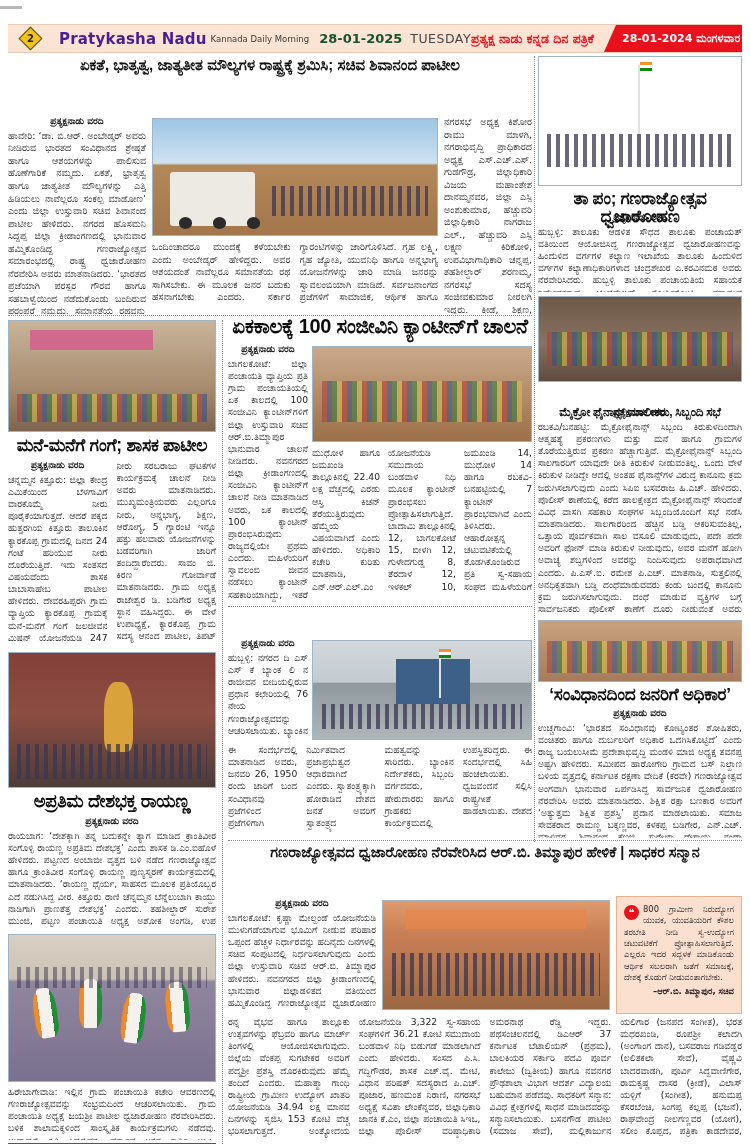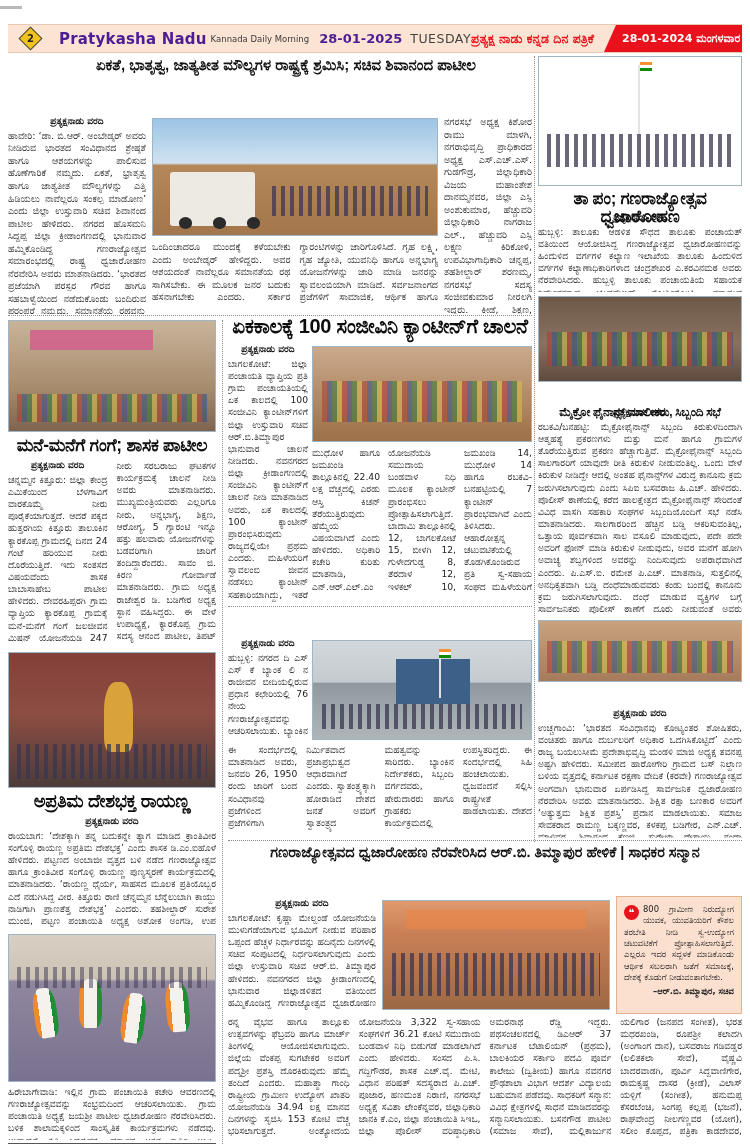--- a/index.html
+++ b/index.html
@@ -10,21 +10,21 @@
   
   .masthead-band{position:absolute;left:8px;top:24px;width:734px;height:27px;
     background:#fce4d4;border-top:1px solid #e8c9b4;border-bottom:1px solid #e8c9b4;
     display:flex;align-items:center;overflow:hidden;}
   .pg-diamond{width:15px;height:15px;background:#f2c21d;border:1.5px solid #4a4a4a;
     transform:rotate(45deg);margin:0 10px 0 14px;flex:0 0 auto;display:flex;align-items:center;justify-content:center;}
   .pg-diamond span{transform:rotate(-45deg);font-size:10px;font-weight:bold;color:#222;}
   .mast-sep{width:1px;height:70%;background:#c9a astray;background:#c9a58d;margin-right:10px;}
   .mast-title{color:#4c1d95;font-weight:bold;font-size:15px;letter-spacing:.2px;white-space:nowrap;}
   .mast-sub{color:#3a3a3a;font-size:8.5px;margin-left:4px;white-space:nowrap;}
-  .mast-date{color:#4c1d95;font-weight:bold;font-size:13px;margin-left:10px;white-space:nowrap;}
+  .mast-date{color:#14532d;font-weight:bold;font-size:13px;margin-left:10px;white-space:nowrap;}
   .mast-day{color:#444;font-size:12.5px;margin-left:8px;letter-spacing:.5px;white-space:nowrap;}
   .mast-kn{color:#e8111c;font-weight:bold;font-size:12.5px;margin-left:auto;margin-right:10px;white-space:nowrap;}
   .mast-badge{background:#e8111c;color:#fff;font-weight:bold;font-size:11px;height:100%;
     display:flex;align-items:center;padding:0 12px 0 18px;
     clip-path:polygon(12px 0,100% 0,100% 100%,0 100%);white-space:nowrap;}
 
   
   .kicker{position:absolute;font-weight:bold;text-align:center;font-size:15px;color:#111;
     font-family:"Liberation Sans","DejaVu Sans",sans-serif;}
   .headline{position:absolute;font-weight:bold;color:#0d0d0d;text-align:center;line-height:1.05;
@@ -88,21 +88,21 @@
     </div>
     <div class="mast-sep"></div>
     <span class="mast-title">Pratykasha Nadu</span>
     <span class="mast-sub">Kannada Daily Morning</span>
     <span class="mast-date">28-01-2025</span>
     <span class="mast-day">TUESDAY</span>
     <span class="mast-kn">ಪ್ರತ್ಯಕ್ಷ ನಾಡು ಕನ್ನಡ ದಿನ ಪತ್ರಿಕೆ</span>
     <span class="mast-badge">28-01-2024 ಮಂಗಳವಾರ</span>
   </div>
 
-  <div class="kicker" style="left:24px;top:56px;width:524px;">ಏಕತೆ, ಭಾತೃತ್ವ, ಜಾತ್ಯತೀತ ಮೌಲ್ಯಗಳ ರಾಷ್ಟ್ರಕ್ಕೆ ಶ್ರಮಿಸಿ; ಸಚಿವ ಶಿವಾನಂದ ಪಾಟೀಲ</div>
+  <div class="kicker" style="left:8px;top:56px;width:524px;">ಏಕತೆ, ಭಾತೃತ್ವ, ಜಾತ್ಯತೀತ ಮೌಲ್ಯಗಳ ರಾಷ್ಟ್ರಕ್ಕೆ ಶ್ರಮಿಸಿ; ಸಚಿವ ಶಿವಾನಂದ ಪಾಟೀಲ</div>
 
   <div class="body-txt" style="left:8px;top:116px;width:138px;height:198px;">
     <div class="byline">ಪ್ರತ್ಯಕ್ಷನಾಡು ವರದಿ</div>
     <span>ಹಾವೇರಿ: ‘ಡಾ. ಬಿ.ಆರ್. ಅಂಬೇಡ್ಕರ್ ಅವರು ನೀಡಿರುವ ಭಾರತದ ಸಂವಿಧಾನದ ಶ್ರೇಷ್ಠತೆ ಹಾಗೂ ಆಶಯಗಳನ್ನು ಪಾಲಿಸುವ ಹೊಣೆಗಾರಿಕೆ ನಮ್ಮದು. ಏಕತೆ, ಭ್ರಾತೃತ್ವ ಹಾಗೂ ಜಾತ್ಯತೀತ ಮೌಲ್ಯಗಳನ್ನು ಎತ್ತಿ ಹಿಡಿಯಲು ನಾವೆಲ್ಲರೂ ಸಂಕಲ್ಪ ಮಾಡೋಣ’ ಎಂದು ಜಿಲ್ಲಾ ಉಸ್ತುವಾರಿ ಸಚಿವ ಶಿವಾನಂದ ಪಾಟೀಲ ಹೇಳಿದರು. ನಗರದ ಹೊಸಮನಿ ಸಿದ್ದಪ್ಪ ಜಿಲ್ಲಾ ಕ್ರೀಡಾಂಗಣದಲ್ಲಿ ಭಾನುವಾರ ಹಮ್ಮಿಕೊಂಡಿದ್ದ ಗಣರಾಜ್ಯೋತ್ಸವ ಸಮಾರಂಭದಲ್ಲಿ ರಾಷ್ಟ್ರ ಧ್ವಜಾರೋಹಣ ನೆರವೇರಿಸಿ ಅವರು ಮಾತನಾಡಿದರು. ‘ಭಾರತದ ಪ್ರಜೆಯಾಗಿ ಪರಸ್ಪರ ಗೌರವ ಹಾಗೂ ಸಹಬಾಳ್ವೆಯಿಂದ ನಡೆದುಕೊಂಡು ಬಂದಿರುವ ಪರಂಪರೆ ನಮ್ಮದು. ಸಮಾನತೆಯ ರಥವನ್ನು ಇಲ್ಲಿವರೆಗೂ ಎಳೆದುಕೊಂಡು ಬಂದಿದ್ದೇವೆ, ಈ ರಥವನ್ನು</span>
   </div>
 
   <div class="photo ph-parade" style="left:152px;top:118px;width:286px;height:118px;">
     <div class="jeep"></div>
     <div class="crowd" style="left:42%;right:3%;"></div>
   </div>
@@ -206,17 +206,18 @@
   </div>
   <div class="headline" style="left:538px;top:386px;width:204px;font-size:12px;margin-top:20px;">ಮೈಕ್ರೋ ಫೈನಾನ್ಸ್ ಮಾಲೀಕರು, ಸಿಬ್ಬಂದಿ ಸಭೆ</div>
   <div class="body-txt" style="left:538px;top:407px;width:204px;height:208px;font-size:9.2px;">
     <div class="byline">ಪ್ರತ್ಯಕ್ಷನಾಡು ವರದಿ</div>
     <span>ರಬಕವಿ/ಬನಹಟ್ಟಿ: ಮೈಕ್ರೋಫೈನಾನ್ಸ್ ಸಿಬ್ಬಂದಿ ಕಿರುಕುಳದಿಂದಾಗಿ ಆತ್ಮಹತ್ಯೆ ಪ್ರಕರಣಗಳು ಮತ್ತು ಮನೆ ಹಾಗೂ ಗ್ರಾಮಗಳ ತೊರೆಯುತ್ತಿರುವ ಪ್ರಕರಣ ಹೆಚ್ಚಾಗುತ್ತಿವೆ. ಮೈಕ್ರೋಫೈನಾನ್ಸ್ ಸಿಬ್ಬಂದಿ ಸಾಲಗಾರರಿಗೆ ಯಾವುದೇ ರೀತಿ ಕಿರುಕುಳ ನೀಡುವಂತಿಲ್ಲ. ಒಂದು ವೇಳೆ ಕಿರುಕುಳ ನೀಡಿದ್ದೇ ಆದಲ್ಲಿ ಅಂತಹ ಫೈನಾನ್ಸ್‌ಗಳ ವಿರುದ್ಧ ಕಾನೂನು ಕ್ರಮ ಜರುಗಿಸಲಾಗುವುದು ಎಂದು ಸಿಪಿಐ ಬಸವರಾಜ ಹಿ.ಎಚ್. ಹೇಳಿದರು. ಪೊಲೀಸ್ ಠಾಣೆಯಲ್ಲಿ ಕರೆದ ಹಾಲಕ್ಷೇತ್ರದ ಮೈಕ್ರೋಫೈನಾನ್ಸ್ ಸೇರಿದಂತೆ ವಿವಿಧ ವಾಸಗಿ ಸಹಕಾರಿ ಸಂಘಗಳ ಸಿಬ್ಬಂದಿಯೊಂದಿಗೆ ಸಭೆ ನಡೆಸಿ ಮಾತನಾಡಿದರು. ಸಾಲಗಾರರಿಂದ ಹೆಚ್ಚಿನ ಬಡ್ಡಿ ಆಕರಿಸುವಂತಿಲ್ಲ, ಒತ್ತಾಯ ಪೂರ್ವಕವಾಗಿ ಸಾಲ ವಸೂಲಿ ಮಾಡುವುದು, ಪದೇ ಪದೇ ಅವರಿಗೆ ಫೋನ್ ಮಾಡಿ ಕಿರುಕುಳ ನೀಡುವುದು, ಅವರ ಮನೆಗೆ ಹೋಗಿ ಅವಾಚ್ಯ ಶಬ್ದಗಳಿಂದ ಅವರನ್ನು ನಿಂದಿಸುವುದು ಅಪರಾಧವಾಗಿದೆ ಎಂದರು. ಪಿ.ಎಸ್.ಐ. ರಮೇಶ ಪಿ.ಎಚ್. ಮಾತನಾಡಿ, ಸುತ್ತಲಿನಲ್ಲಿ ಅನಧಿಕೃತವಾಗಿ ಬಡ್ಡಿ ದಂಧೆಮಾಡುವವರು ಕಂಡು ಬಂದಲ್ಲಿ ಕಾನೂನು ಕ್ರಮ ಜರುಗಿಸಲಾಗುವುದು. ದಂಧೆ ಮಾಡುವ ವ್ಯಕ್ತಿಗಳ ಬಗ್ಗೆ ಸಾರ್ವಜನಿಕರು ಪೊಲೀಸ್ ಠಾಣೆಗೆ ದೂರು ನೀಡುವಂತೆ ಅವರು ತಿಳಿಸಿದರು.</span>
   </div>
 
   <div class="photo ph-group" style="left:538px;top:620px;width:204px;height:62px;">
     <div class="crowd colorful" style="bottom:14%;height:52%;"></div>
   </div>
+  <div class="headline side-headline" style="left:538px;top:686px;width:204px;">‘ಸಂವಿಧಾನದಿಂದ ಜನರಿಗೆ ಅಧಿಕಾರ’</div>
   <div class="body-txt" style="left:538px;top:708px;width:204px;height:130px;font-size:9.2px;">
     <div class="byline">ಪ್ರತ್ಯಕ್ಷನಾಡು ವರದಿ</div>
     <span>ಉಚ್ಚಗಾಂವಿ: ‘ಭಾರತದ ಸಂವಿಧಾನವು ಕೋಟ್ಯಂತರ ಶೋಷಿತರು, ವಂಚಿತರು ಹಾಗೂ ದುರ್ಬಲರಿಗೆ ಅಧಿಕಾರ ಒದಗಿಸಿಕೊಟ್ಟಿದೆ’ ಎಂದು ರಾಜ್ಯ ಬಯಲುಸೀಮೆ ಪ್ರದೇಶಾಭಿವೃದ್ಧಿ ಮಂಡಳಿ ಮಾಜಿ ಅಧ್ಯಕ್ಷ ತವನಪ್ಪ ಅಷ್ಟಗಿ ಹೇಳಿದರು. ಸಮೀಪದ ಹಾರೋಗೇರಿ ಗ್ರಾಮದ ಬಸ್ ನಿಲ್ದಾಣ ಬಳಿಯ ವೃತ್ತದಲ್ಲಿ ಕರ್ನಾಟಕ ರಕ್ಷಣಾ ವೇದಿಕೆ (ಕರವೇ) ಗಣರಾಜ್ಯೋತ್ಸವ ಅಂಗವಾಗಿ ಭಾನುವಾರ ಏರ್ಪಡಿಸಿದ್ದ ಸಾರ್ವಜನಿಕ ಧ್ವಜಾರೋಹಣ ನೆರವೇರಿಸಿ ಅವರು ಮಾತನಾಡಿದರು. ಶಿಕ್ಷಿತ ರಕ್ಷಾ ಬಣಕಾರ ಅವರಿಗೆ ‘ಅತ್ಯುತ್ತಮ ಶಿಕ್ಷಿತ ಪ್ರಶಸ್ತಿ’ ಪ್ರದಾನ ಮಾಡಲಾಯಿತು. ಸಮಾಜ ಸೇವಕರಾದ ರಾಮಣ್ಣ ಬಕ್ಕಣ್ಣವರ, ಕಳಕಪ್ಪ ಬಡಿಗೇರ, ಎನ್.ಎಚ್. ಮಾಳಿವರ, ಶಿವಾನಂದ ಕೆಣಜಿ, ಸುರೇಖಾ ದೇಸಾಯಿ, ನಂದಾ ದೊಡ್ಡಮನಿ, ಕಿರಣತಿ ಸರದೇಸಾಯಿ, ವಿಜಯಕಲಾ ಬಡಿಗೇರ ಅವರನ್ನು ಸನ್ಮಾನಿಸಲಾಯಿತು. ಏರೇಶ ಕಿಡಜಿ, ರೇಣುಕಾ ಹೊರಗಿನಮನಿ, ತವನಪ್ಪ ಉದಮೇರಿ, ರೇಣುಕಾ ಅಮಟೂರಿ, ಉಳ್ಳಾಸ ದೊಡ್ಡಮನಿ, ರಾಯಪ್ಪ ಸೊಗಲದ, ಮೌನೇಶ್ವರ ಕಲ್ಮನಿ, ಶಂಕರ ತಳವಾರ ಪಾಲ್ಗೊಂಡಿದ್ದರು.</span>
   </div>
 </div>
 
 </body></html>

